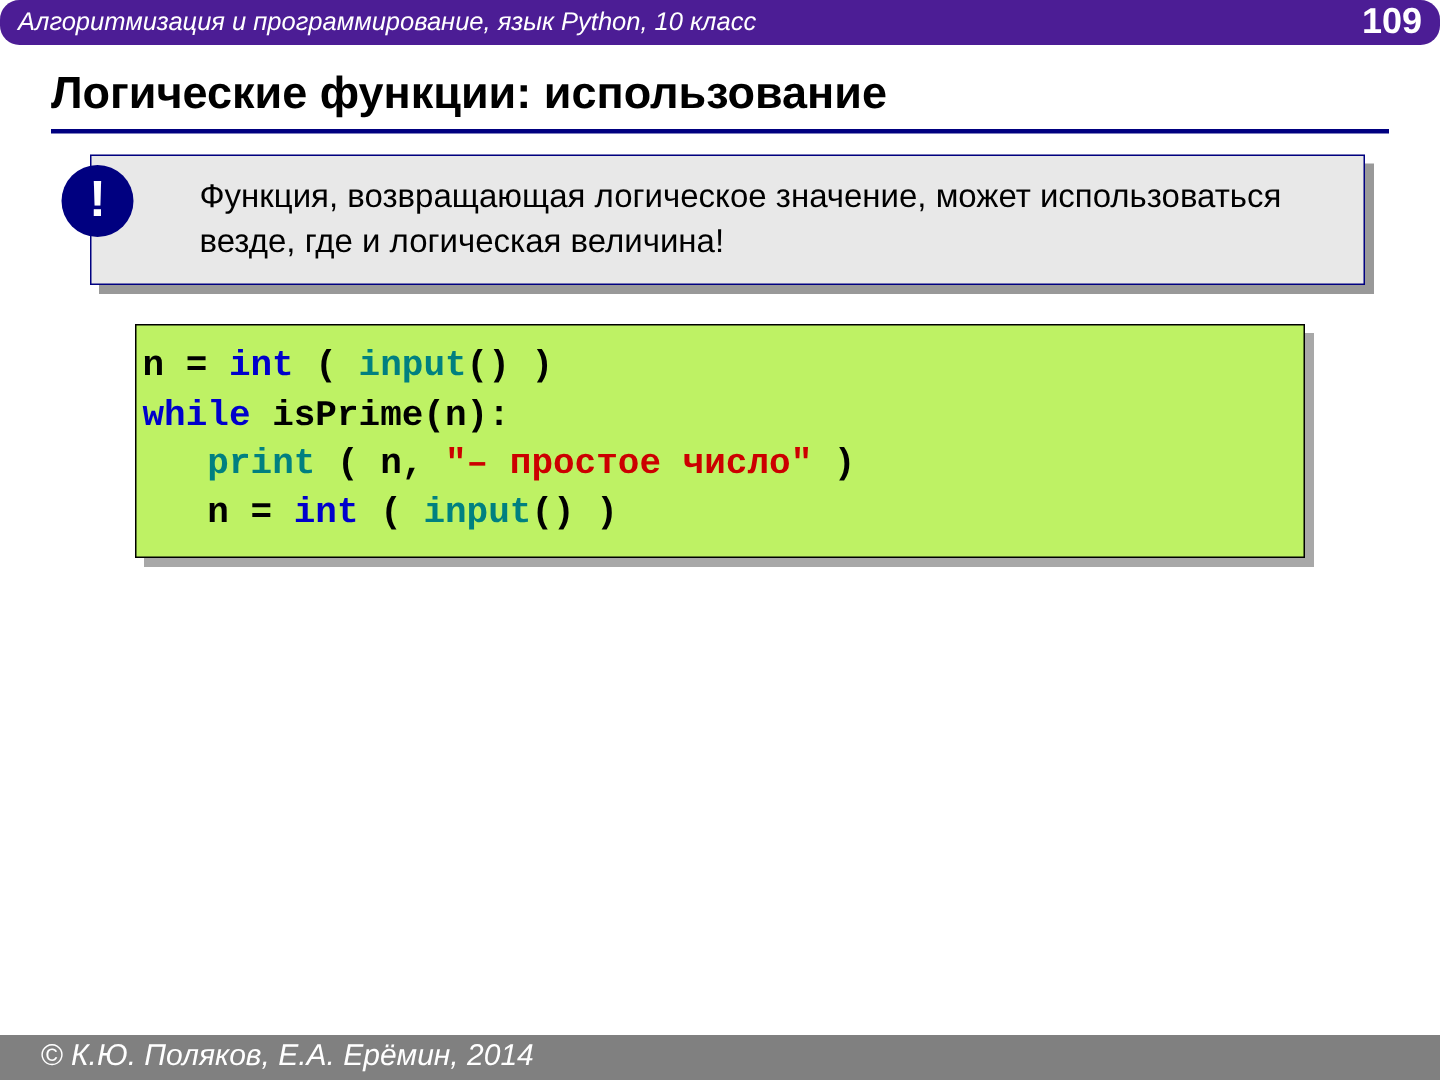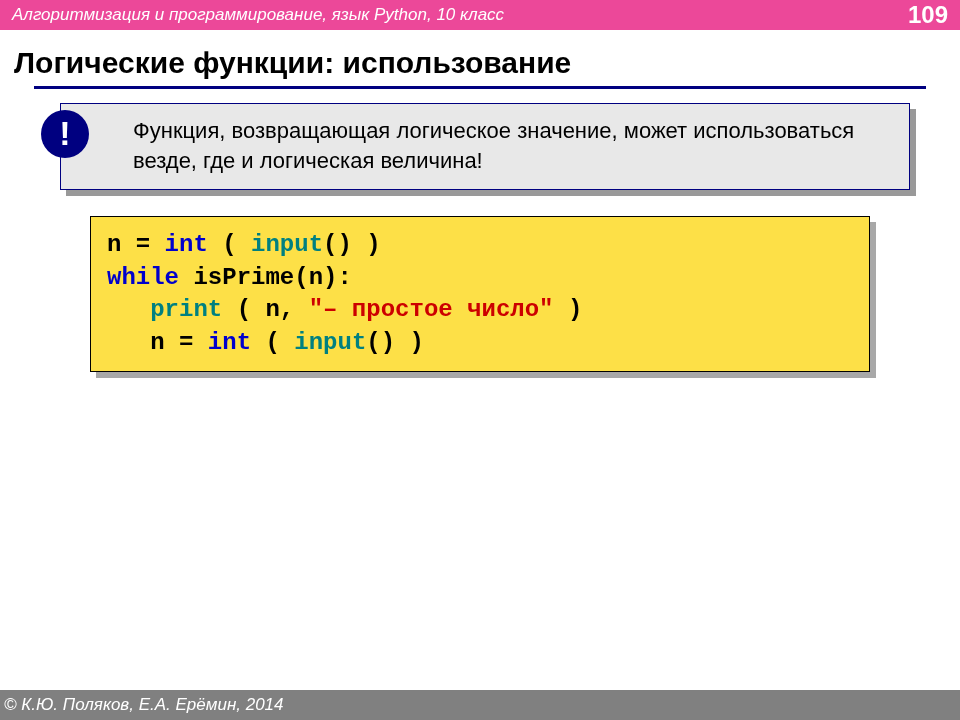--- a/index.html
+++ b/index.html
@@ -5,40 +5,41 @@
     * { margin: 0; padding: 0; box-sizing: border-box; }
     body {
       width: 960px;
       height: 720px;
       background: #fff;
       font-family: Arial, Helvetica, sans-serif;
       position: relative;
       overflow: hidden;
     }
     .header-bar {
-      background: #ec4899;
+      background: #4c1d95;
       color: #fff;
       padding: 4px 12px;
       font-style: italic;
       font-size: 17px;
       display: flex;
       justify-content: space-between;
       align-items: center;
       height: 30px;
+      border-radius: 13px;
     }
     .page-number {
       font-weight: bold;
       font-style: normal;
       font-size: 24px;
     }
     .title {
       font-size: 30px;
       font-weight: bold;
       color: #000;
-      padding: 16px 14px 6px;
+      padding: 16px 34px 6px;
     }
     .title-underline {
       margin: 0 34px;
       border: none;
       border-top: 3px solid #000080;
     }
     .callout {
       margin: 14px 50px 0 60px;
       position: relative;
     }
@@ -81,47 +82,47 @@
     .code-shadow {
       position: absolute;
       top: 6px;
       left: 6px;
       right: -6px;
       bottom: -6px;
       background: #a8a8a8;
     }
     .code-body {
       position: relative;
-      background: #fde047;
+      background: #bef264;
       border: 1.5px solid #000;
-      padding: 12px 16px;
+      padding: 12px 4px;
       font-family: "Courier New", Courier, monospace;
       font-size: 24px;
       font-weight: bold;
       line-height: 1.35;
       white-space: pre;
       color: #000;
     }
     .tk-kw   { color: #0000cc; }
     .tk-fn   { color: #008080; }
     .tk-str  { color: #cc0000; }
     .tk-plain{ color: #000; }
     .footer-bar {
       position: absolute;
       bottom: 0;
       left: 0;
       right: 0;
       background: #808080;
       color: #fff;
-      padding: 4px 4px;
+      padding: 4px 27px;
       font-style: italic;
-      font-size: 17px;
+      font-size: 20px;
       display: flex;
       justify-content: space-between;
-      align-items: center;
+      align-items: flex-end;
       height: 30px;
     }
   </style>
 </head>
 <body>
 
 <div class="header-bar">
   <span>Алгоритмизация и программирование, язык Python, 10 класс</span>
   <span class="page-number">109</span>
 </div>

